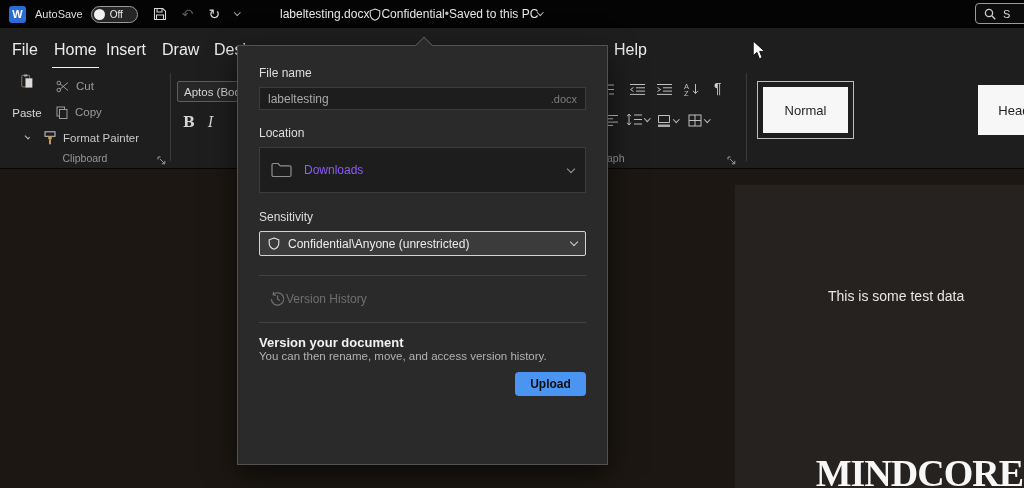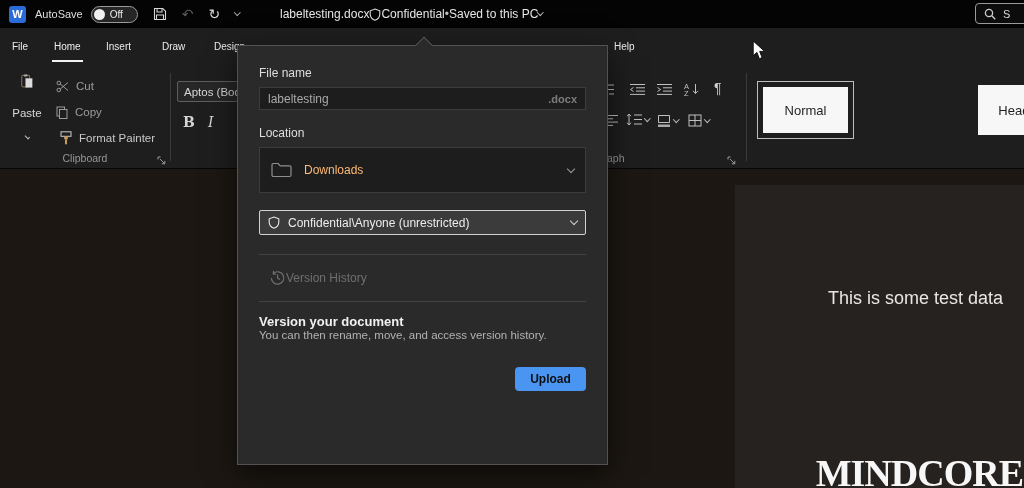--- a/index.html
+++ b/index.html
@@ -28,21 +28,21 @@
   .tb-title { position:absolute; left:280px; top:0; height:28px; display:flex;
     align-items:center; font-size:12px; color:#e6e6e6; white-space:nowrap; }
   .tb-dot { color:#bdbdbd; }
   .tb-search { position:absolute; left:975px; top:3px; width:90px; height:21px;
     border:1px solid #9a9a9a; border-radius:4px; background:#0c0c0c;
     display:flex; align-items:center; gap:7px; padding-left:8px;
     font-size:11px; color:#dcdcdc; }
 
   
   .menubar { position:absolute; top:28px; left:0; width:100%; height:40px; background:#1e1e1e; }
-  .menu-item { position:absolute; top:11px; font-size:10px; color:#ececec; padding:2px 2px; }
+  .menu-item { position:absolute; top:11px; font-size:16px; color:#ececec; padding:2px 2px; }
   .menu-item.active::after { content:""; position:absolute; left:0; right:0;
     bottom:-8px; height:2.5px; background:#f2f2f2; }
 
   
   .ribbon { position:absolute; top:68px; left:0; width:100%; height:101px;
     background:#1e1e1e; border-bottom:1px solid #060606; }
   .v-sep { position:absolute; top:5px; height:88px; width:1px; background:#3a3a3a; }
   .paste-btn { position:absolute; left:6px; top:6px; width:42px; height:64px;
     display:flex; flex-direction:column; align-items:center; gap:19px;
     background:none; border:none; }
@@ -67,55 +67,55 @@
     background:none; padding:0; }
   .style-box { background:#f7f7f7; display:flex; align-items:center; justify-content:center;
     font-size:13px; color:#1f1f1f; border:none; }
   .style-inner { width:85px; height:46px; }
   .style-ns  { position:absolute; left:866px; top:17px; width:100px; height:50px; }
   .style-h1  { position:absolute; left:978px; top:17px; width:100px; height:50px; }
 
   
   .canvas { position:absolute; top:170px; left:0; width:100%; height:318px; background:#1c1712; }
   .page { position:absolute; left:735px; top:15px; width:300px; height:310px; background:#252220; }
-  .doc-text { position:absolute; left:93px; top:103px; font-size:18px; color:#e9e7e4; white-space:nowrap; }
+  .doc-text { position:absolute; left:93px; top:103px; font-size:14px; color:#e9e7e4; white-space:nowrap; }
   .watermark { position:absolute; right:1px; bottom:-4px; font-family:"Liberation Serif", serif;
     font-weight:700; font-size:38px; letter-spacing:-1px; color:#f7f7f7; line-height:1; z-index:5; }
 
   
   .dialog { position:absolute; left:237px; top:45px; width:371px; height:420px;
     background:#2a2a2a; border:1px solid #525252; box-shadow:0 10px 28px rgba(0,0,0,.6);
     z-index:50; padding:20px 21px 0; }
   .caret { position:absolute; top:-7px; left:180px; width:12px; height:12px;
     background:#2a2a2a; border-left:1px solid #525252; border-top:1px solid #525252;
     transform:rotate(45deg); }
   .dlg-label { font-size:12px; color:#dedede; margin-bottom:7px; }
   .filename-field { display:flex; justify-content:space-between; align-items:center;
     height:23px; background:#1d1d1d; border:1px solid #3c3c3c; padding:0 8px; margin-bottom:16px; }
   .filename-value { font-size:12px; color:#a9a9a9; }
-  .filename-ext { font-size:11px; color:#7d7d7d;font-weight:bold; }
+  .filename-ext { font-size:11px; color:#7d7d7d; }
   .location-field { height:46px; background:#1d1d1d; border:1px solid #3c3c3c;
     display:flex; align-items:center; padding:0 11px; margin-bottom:17px; width:100%; }
-  .location-value { margin-left:12px; font-size:12px; color:#fdba74; }
+  .location-value { margin-left:12px; font-size:12px; color:#8b5cf6; }
   .sens-select { height:25px; background:#3b3b3b; border:1px solid #d2d2d2; border-radius:2px;
     display:flex; align-items:center; gap:8px; padding:0 8px; margin-bottom:4px;
     width:100%; color:#e8e8e8; }
   .sens-value { font-size:12px; color:#ececec; }
   .info-box { border:1px solid #555; padding:8px 10px; }
   .info-title { font-size:12px; color:#e3e3e3; margin-bottom:5px; }
   .learn-more { font-size:12px; color:#57a0e9; text-decoration:underline; }
   .dlg-divider { height:1px; background:#424242; }
   .dlg-divider.d1 { margin-top:19px; }
   .dlg-divider.d2 { margin-top:12px; }
   .version-row { display:flex; align-items:center; padding-left:10px;
     margin-top:12px; height:22px; color:#6f6f6f; font-size:12px;
     background:none; border:none; width:100%; }
   .upload-heading { margin-top:12px; font-size:13px; font-weight:700; color:#f1f1f1; }
   .upload-desc { font-size:11.5px; color:#b2b2b2; }
-  .btn-row { margin-top:26px; display:flex; justify-content:flex-end;align-items:flex-end; }
+  .btn-row { margin-top:10px; display:flex; justify-content:flex-end;align-items:flex-end; }
   .upload-btn { width:71px; height:24px; background:#4b95f2; border:none; border-radius:4px;
     font-size:12px; font-weight:700; color:#0e0e0e; font-family:"Liberation Sans", sans-serif; }
 
   
   .chev { width:6px; height:6px; border-right:1.4px solid currentColor;
     border-bottom:1.4px solid currentColor; transform:rotate(45deg);
     display:inline-block; margin-top:-3px; }
   .chev.sm { width:4.5px; height:4.5px; }
   .ml-auto { margin-left:auto; }
   .cursor { position:absolute; left:752px; top:40px; z-index:200; }
@@ -200,21 +200,21 @@
         </svg>
       <span>Cut</span>
     </button>
     <button class="clip-row" style="top:36px">
       <svg width="12" height="13" viewBox="0 0 12 13" fill="none" stroke="#9a9a9a">
           <rect x="1" y="1" width="7.5" height="9"></rect>
           <rect x="3.5" y="3.5" width="7.5" height="9" fill="#1e1e1e"></rect>
         </svg>
       <span>Copy</span>
     </button>
-    <button class="clip-row bright" style="top:62px; left:60px">
+    <button class="clip-row bright" style="top:62px; left:44px">
       <svg width="12" height="14" viewBox="0 0 12 14">
           <rect x="1" y="0.8" width="10" height="4.5" fill="none" stroke="#cccccc"></rect>
           <path d="M4.2 5.3 h3.6 v3 h-3.6 z" fill="#c79b5e"></path>
           <rect x="5" y="8.3" width="2" height="5" fill="#c79b5e"></rect>
         </svg>
       <span>Format Painter</span>
     </button>
     <span class="group-label" style="left:0;width:170px">Clipboard</span>
     <button class="launcher" style="left:157px">
       <svg width="9" height="9" viewBox="0 0 9 9" fill="none" stroke="#9a9a9a">
@@ -339,20 +339,21 @@
 
     <div class="dlg-label">Location</div>
     <button class="location-field">
       <svg width="21" height="16" viewBox="0 0 21 16" fill="none" stroke="#8f8f8f" stroke-width="1.2">
           <path d="M1 3 C1 2.2 1.6 1.5 2.4 1.5 H7.2 L9.2 3.8 H18.6 C19.4 3.8 20 4.4 20 5.2 V13 C20 13.8 19.4 14.5 18.6 14.5 H2.4 C1.6 14.5 1 13.8 1 13 Z"></path>
         </svg>
       <span class="location-value">Downloads</span>
       <span class="chev ml-auto" style="color:#9a9a9a"></span>
     </button>
 
+    <div class="dlg-label">Sensitivity</div>
     <button class="sens-select">
       <svg width="12" height="13" viewBox="0 0 12 13" fill="none" stroke="#e8e8e8" stroke-width="1.1">
           <path d="M6 1 L10.8 2.8 V6 C10.8 9.2 8.6 11.3 6 12.2 C3.4 11.3 1.2 9.2 1.2 6 V2.8 Z"></path>
         </svg>
       <span class="sens-value">Confidential\Anyone (unrestricted)</span>
       <span class="chev ml-auto" style="color:#d2d2d2"></span>
     </button>
 
 
     <div class="dlg-divider d1"></div>

